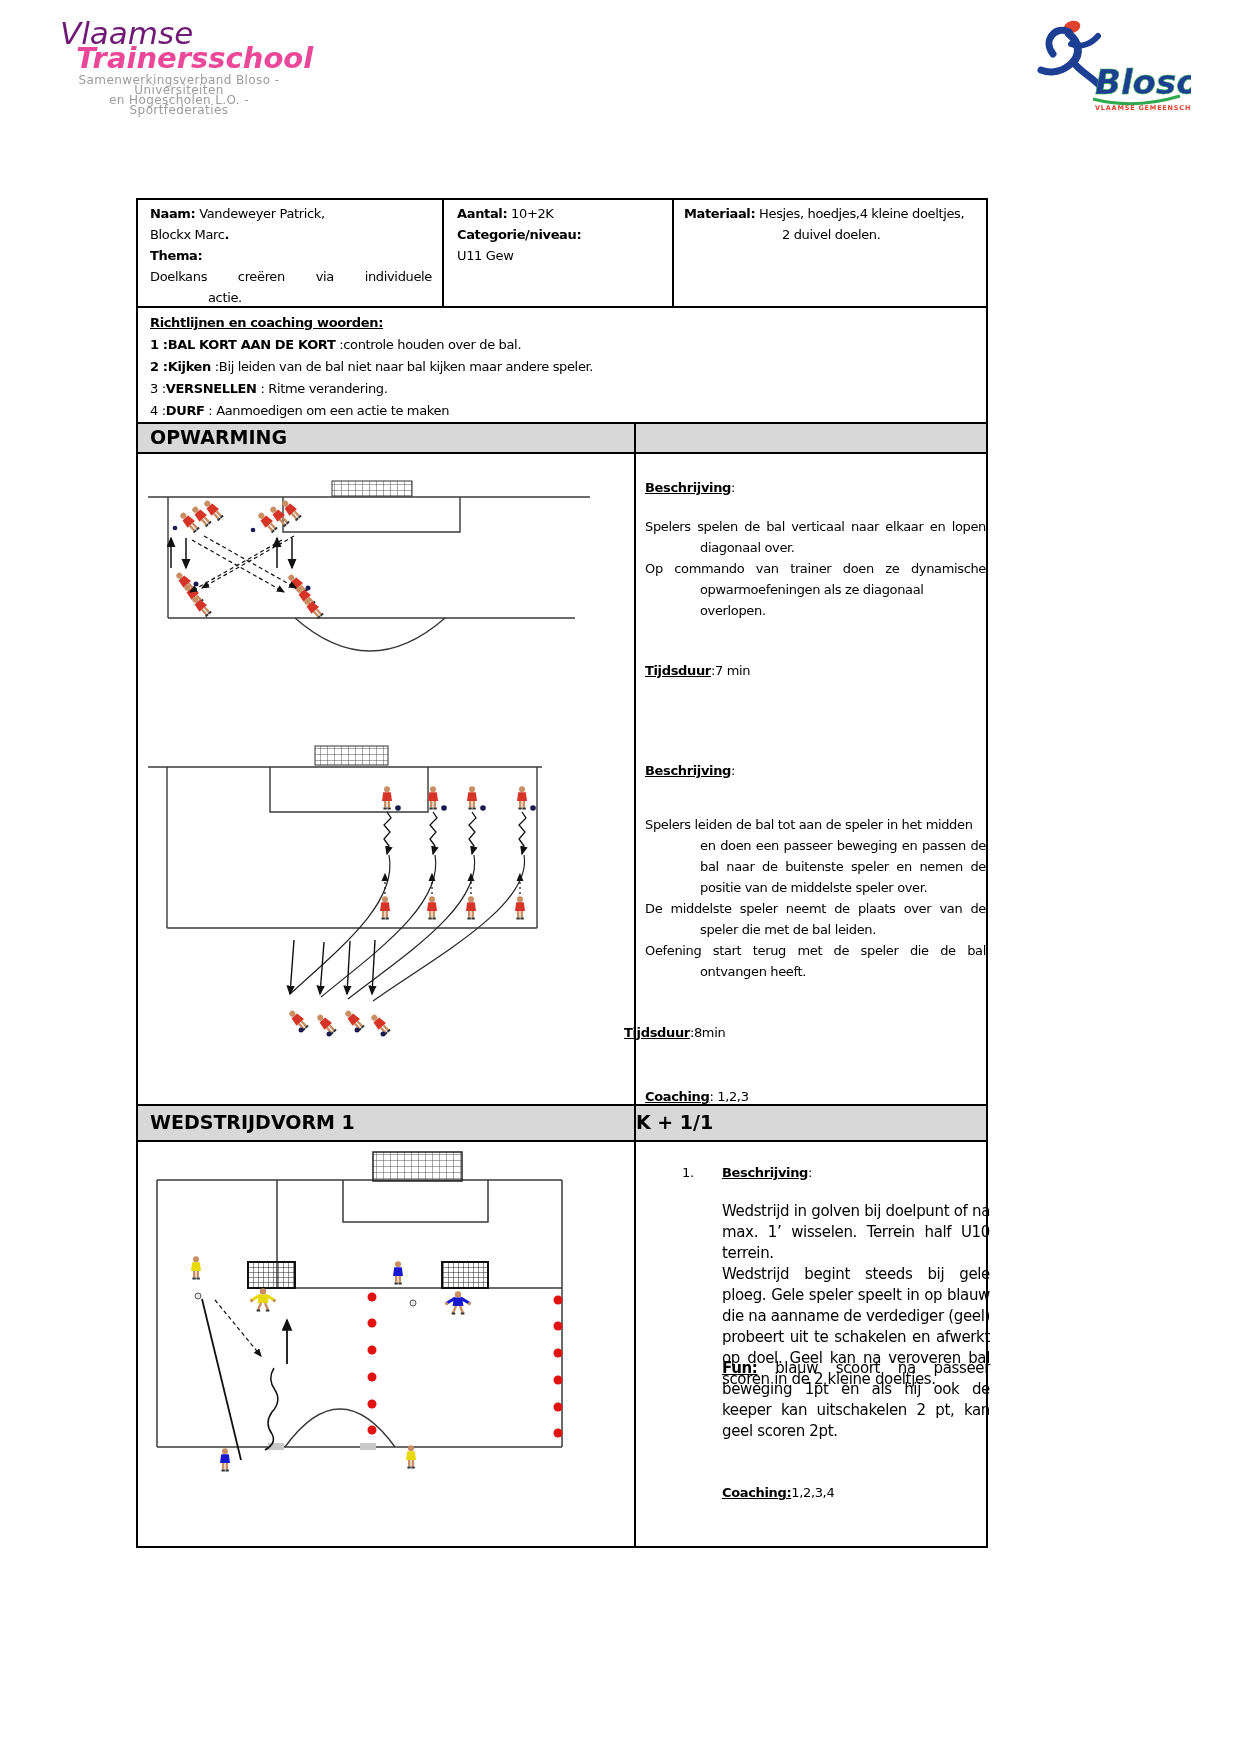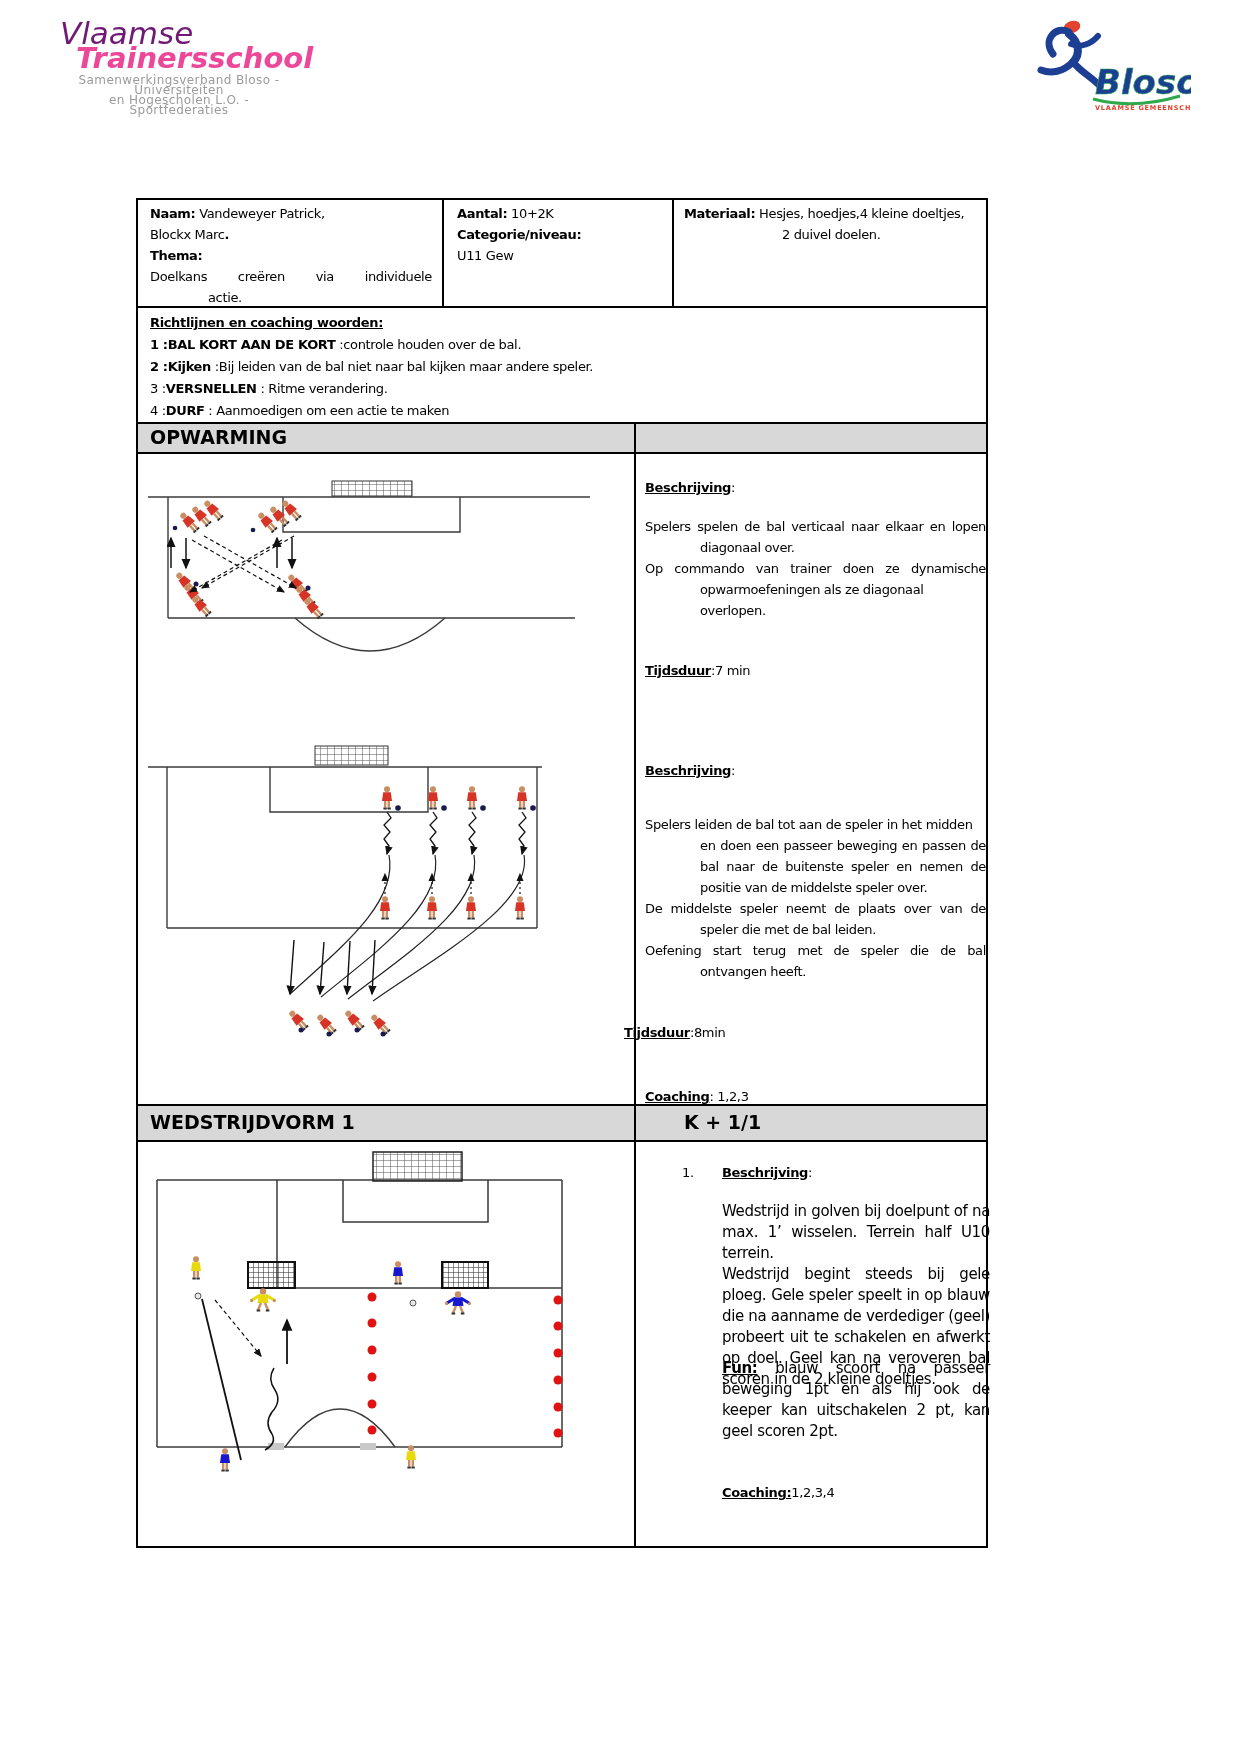--- a/index.html
+++ b/index.html
@@ -115,21 +115,21 @@
     <div class="ln ind">speler die met de bal leiden.</div>
     <div class="ln jl">Oefening start terug met de speler die de bal</div>
     <div class="ln ind">ontvangen heeft.</div>
   </div>
 
   <div class="t13" style="left:624px;top:1022px;"><span class="b u">Tijdsduur</span><span>:8min</span></div>
 
   <div class="t13" style="left:645px;top:1086px;"><span class="b u">Coaching</span><span>: 1,2,3</span></div>
 
   <div class="bandlabel" style="left:150px;top:1106px;line-height:32px;">WEDSTRIJDVORM 1</div>
-  <div class="bandlabel" style="left:684px;top:1106px;line-height:32px;">K + 1/1</div>
+  <div class="bandlabel" style="left:636px;top:1106px;line-height:32px;">K + 1/1</div>
 
   <div class="t13" style="left:682px;top:1162px;">1.</div>
   <div class="t13" style="left:722px;top:1162px;"><span class="b u">Beschrijving</span><span>:</span></div>
 
   <div class="t13p" style="left:722px;top:1201px;width:268px;">
     <div>Wedstrijd in golven bij doelpunt of na max. 1’ wisselen. Terrein half U10 terrein.</div>
     <div>Wedstrijd begint steeds bij gele ploeg. Gele speler speelt in op blauw die na aanname de verdediger (geel) probeert uit te schakelen en afwerkt op doel. Geel kan na veroveren bal scoren in de 2 kleine doeltjes.</div>
   </div>
 
   <div class="t13p" style="left:722px;top:1358px;width:268px;"><span class="b u">Fun:</span><span> blauw scoort na passeer beweging 1pt en als hij ook de keeper kan uitschakelen 2 pt, kan geel scoren 2pt.</span></div>

